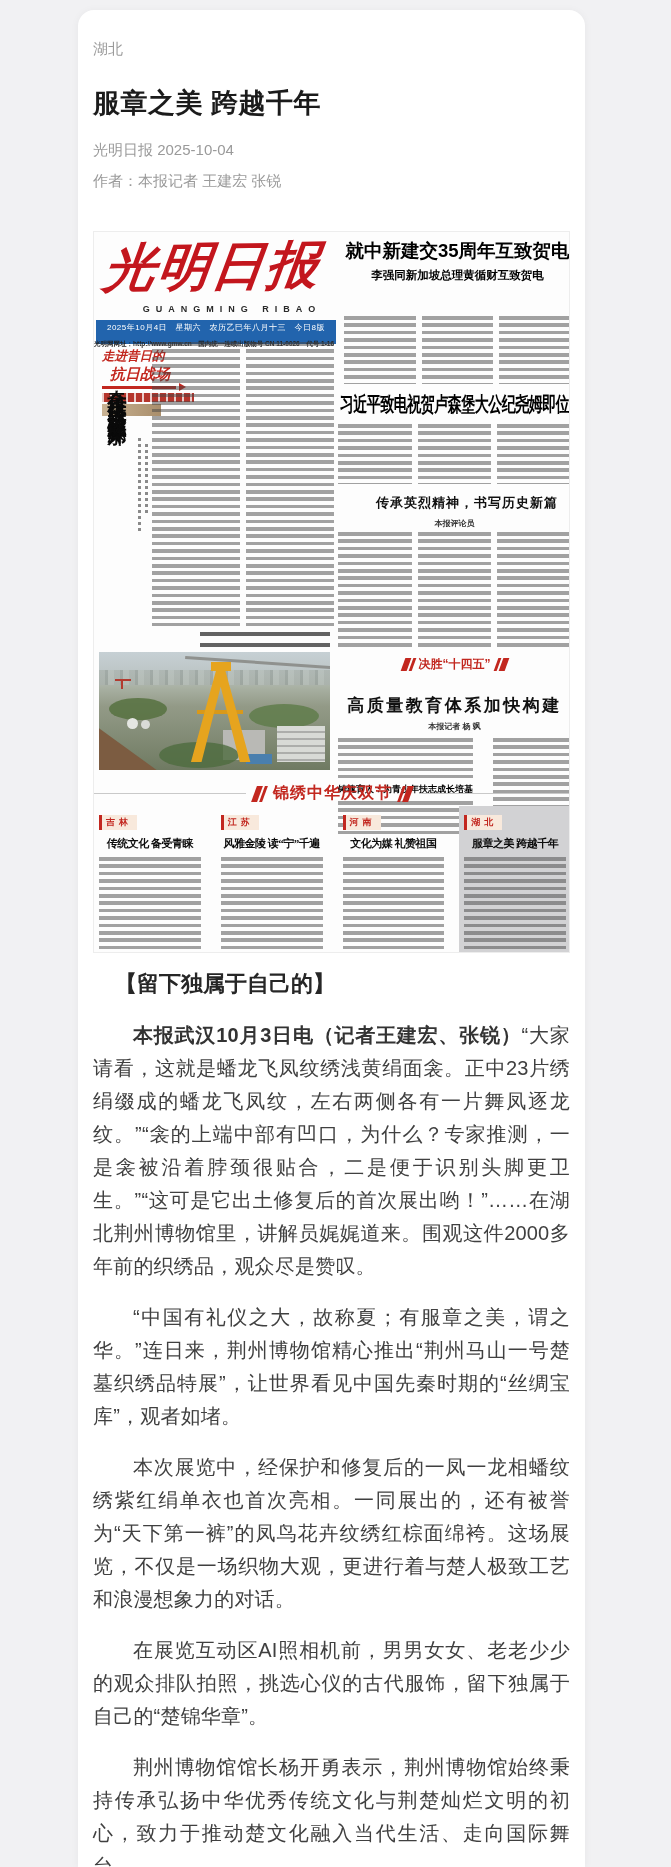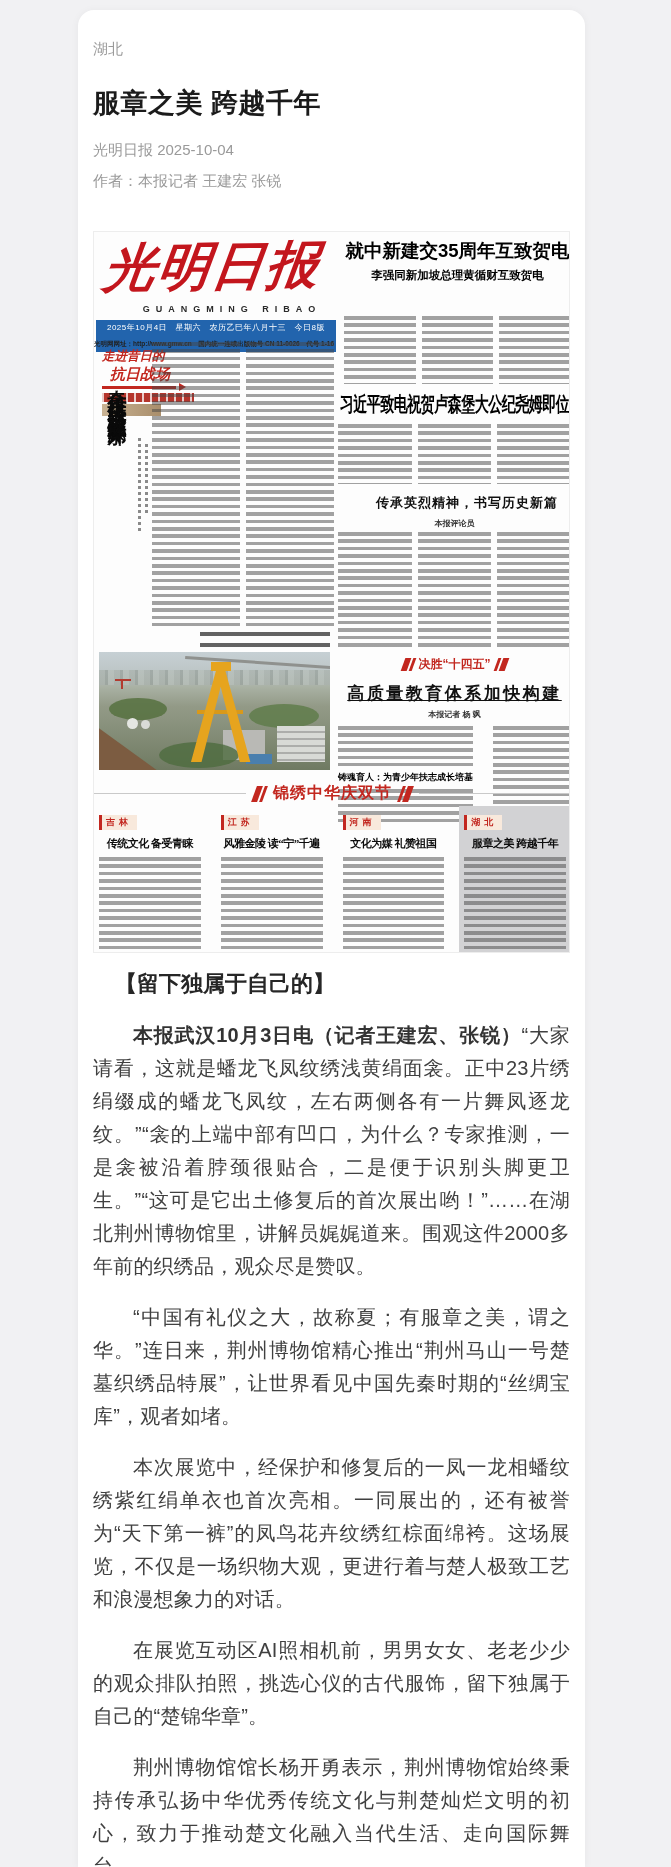--- a/index.html
+++ b/index.html
@@ -30,21 +30,21 @@
     font-family:"Liberation Serif","DejaVu Serif",serif;
     font-style:italic; font-weight:bold; font-size:52px; line-height:62px;
     color:#c3161d; letter-spacing:2px; transform:skewX(-8deg) rotate(-1deg);
     white-space:nowrap;
   }
   .masthead-latin {
     position:absolute; left:38px; top:72px; width:200px; text-align:center;
     font-size:9px; letter-spacing:6px; color:#2a2a2a; font-weight:bold;
   }
   .datebar {
-    position:absolute; left:2px; top:88px; width:240px; height:32px;
+    position:absolute; left:2px; top:88px; width:240px; height:24px;
     background:#2264ad; color:#fff; font-size:8px; line-height:16px;
     text-align:center; letter-spacing:.5px; white-space:nowrap; overflow:hidden;
   }
   .infoline {
     position:absolute; left:0; top:108px; width:246px;
     font-size:6.5px; color:#222; white-space:nowrap; overflow:hidden; font-weight:bold;
   }
   
   .lead-story { position:absolute; left:250px; top:6px; width:227px; text-align:center; }
   .lead-h { font-size:18.5px; font-weight:900; color:#000; line-height:25px; white-space:nowrap; }
@@ -70,22 +70,22 @@
   .h3-body { position:absolute; left:244px; top:300px; width:233px; height:116px; }
 
   
   .edu { position:absolute; left:244px; top:424px; width:233px; }
   .badge-row { display:flex; align-items:center; justify-content:center; gap:5px; }
   .slashes { display:inline-flex; gap:2px; }
   .slash-a { width:6px; height:13px; background:#c2271f; transform:skewX(-20deg); }
   .slash-b { width:3px; height:13px; background:#c2271f; transform:skewX(-20deg); }
   .badge-text { color:#c2271f; font-weight:900; font-size:12px; white-space:nowrap;text-align:right; }
   .edu-h {
-    margin-top:9px; text-align:center; font-family:"Liberation Serif","DejaVu Serif",serif;
-    font-size:17px; font-weight:bold; color:#111; letter-spacing:2.5px; white-space:nowrap;text-decoration:underline;
+    margin-top:21px; text-align:center; font-family:"Liberation Serif","DejaVu Serif",serif;
+    font-size:17px; font-weight:bold; color:#111; letter-spacing:2.5px; white-space:nowrap;
   }
   .edu-byline { margin-top:4px; text-align:center; font-size:8px; color:#333; font-weight:bold; }
   .edu-cols { margin-top:6px; display:flex; gap:20px; }
   .edu-col { flex:1; }
   .edu-sub { margin:5px 0; font-size:9px; font-weight:900; color:#000; text-align:center; white-space:nowrap; }
 
   
   .promo { position:absolute; left:8px; top:116px; width:92px; }
   .promo-l1 { color:#c2271f; font-style:italic; font-weight:900; font-size:12.5px; white-space:nowrap; }
   .promo-l2 { color:#c2271f; font-style:italic; font-weight:900; font-size:15px; margin-left:8px; white-space:nowrap; }

